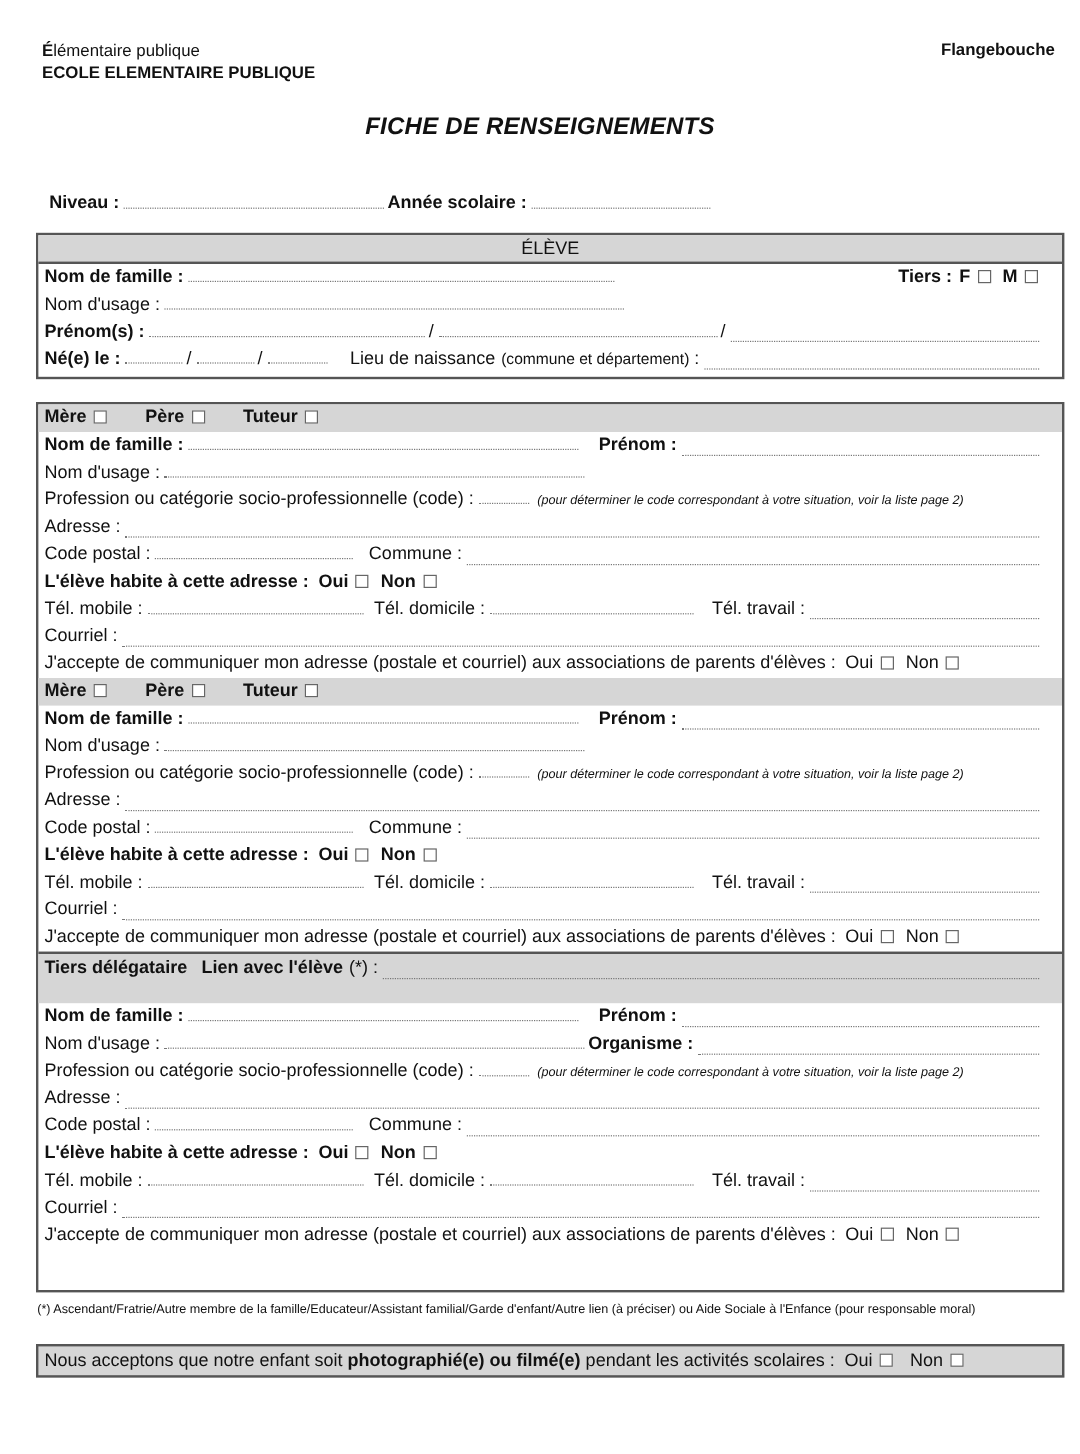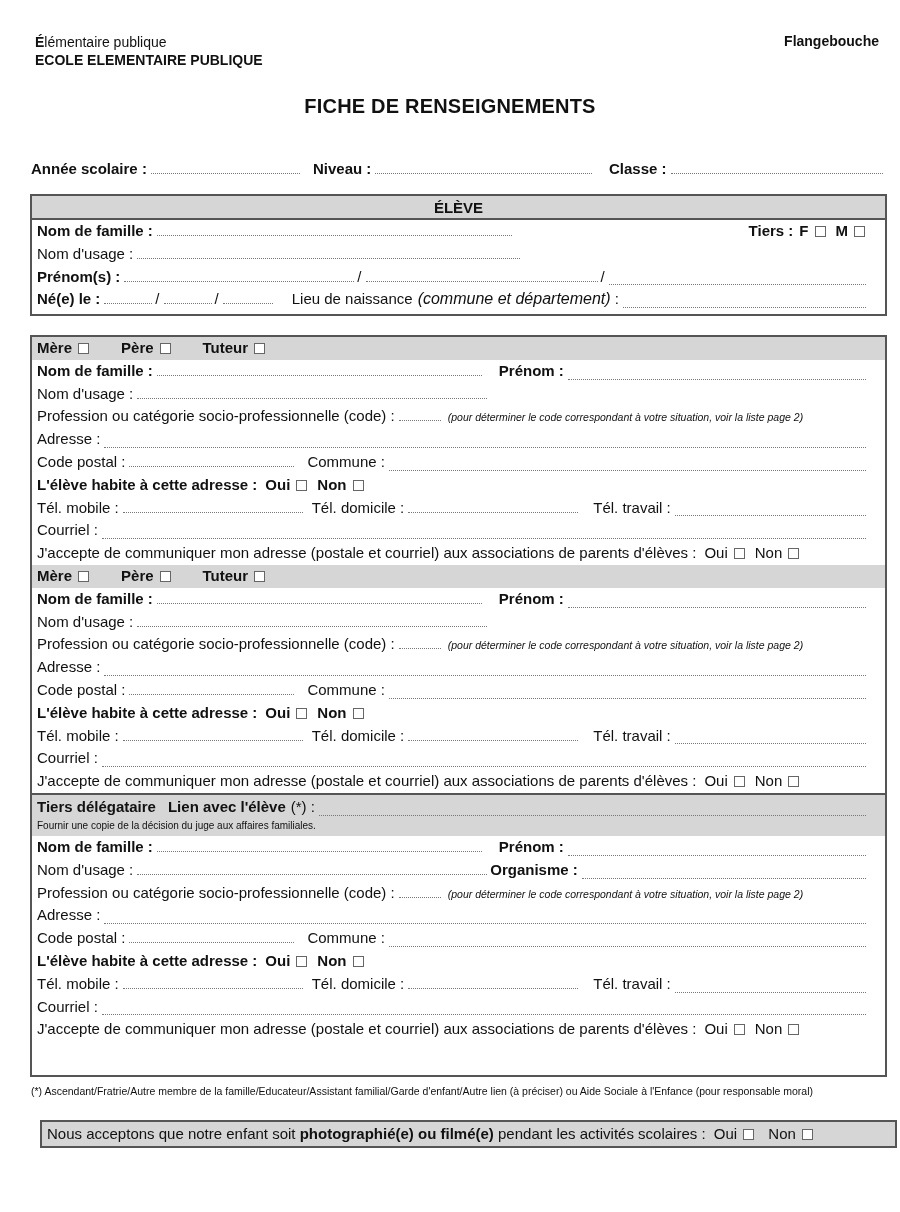--- a/index.html
+++ b/index.html
@@ -3,63 +3,59 @@
 <meta charset="utf-8">
 <style>
   * { box-sizing: border-box; margin: 0; padding: 0; }
   html, body { width: 900px; height: 1212px; background: #ffffff; }
   body { font-family: "Liberation Sans", sans-serif; color: #111; position: relative; overflow: hidden; }
 
   .hdr-left { position: absolute; left: 35px; top: 33px; font-size: 14px; line-height: 18px; font-weight: bold; }
   .hdr-left .l1 { font-weight: normal; }
   .hdr-left .l1 b { font-weight: bold; }
   .hdr-right { position: absolute; right: 21px; top: 33px; font-size: 14px; font-weight: bold; }
-  .title { position: absolute; left: 0; width: 900px; top: 95px; text-align: center; font-size: 20px; font-weight: bold; letter-spacing: 0.2px; }
+  .title { position: absolute; left: 0; width: 900px; top: 95px; text-align: center; font-size: 20px; font-weight: bold; letter-spacing: 0.2px; font-style: italic; }
 
   .meta-row { position: absolute; left: 31px; top: 160px; width: 855px; display: flex; font-size: 15px; font-weight: bold; white-space: nowrap; }
   .meta-row .item { display: flex; align-items: baseline; }
   .dots { flex: 1; border-bottom: 1.3px dotted #777; margin: 0 3px 3px 4px; height: 1px; align-self: flex-end; min-width: 10px; }
   .dfix { display: inline-block; border-bottom: 1.3px dotted #777; height: 1px; margin: 0 3px 3px 4px; vertical-align: baseline; }
 
   .box { position: absolute; left: 30px; width: 857px; border: 2px solid #555; background: #fff; }
-  .box .band { background: #d6d6d6; border-bottom: 2px solid #555; font-weight: bold; font-size: 15px; text-align: center; height: 24px; line-height: 23px; }
+  .box .band { background: #d6d6d6; border-bottom: 2px solid #555; font-weight: normal; font-size: 15px; text-align: center; height: 24px; line-height: 23px; }
   .row { display: flex; align-items: baseline; font-size: 15px; height: 22.8px; line-height: 22.8px; padding-left: 5px; padding-right: 16px; white-space: nowrap; }
   .row b { font-weight: bold; }
-  .small { font-size: 16px; font-style: italic; }
+  .small { font-size: 13px; }
   .note-i { font-size: 10.5px; font-style: italic; margin-left: 4px; }
   .cb { display: inline-block; width: 11px; height: 11px; border: 1px solid #666; background: #fff; margin: 0 4px 0 6px; position: relative; top: 1px; }
   .grey { background: #d6d6d6; }
   .sep-top { border-top: 2px solid #555; }
   .who { font-weight: bold; }
   .who span.gap { display: inline-block; width: 28px; }
 
   .footnote { position: absolute; left: 31px; top: 1085px; font-size: 10.5px; white-space: nowrap; }
-  .photo-box { position: absolute; left: 40px; top: 1120px; width: 857px; height: 28px; border: 2px solid #555; background: #d6d6d6; font-size: 15px; line-height: 24px; padding-left: 5px; white-space: nowrap; }
+  .photo-box { position: absolute; left: 30px; top: 1120px; width: 857px; height: 28px; border: 2px solid #555; background: #d6d6d6; font-size: 15px; line-height: 24px; padding-left: 5px; white-space: nowrap; }
 </style>
 </head>
 <body>
 
 <div class="hdr-left">
   <div class="l1"><b>É</b><span>lémentaire publique</span></div>
   <div>ECOLE ELEMENTAIRE PUBLIQUE</div>
 </div>
 <div class="hdr-right">Flangebouche</div>
 <div class="title">FICHE DE RENSEIGNEMENTS</div>
 
 <div class="meta-row">
-  <div class="item" style="width:272px">
-      <span>Année scolaire :</span>
-      <span class="dots"></span>
-    </div>
   <div class="item" style="width:282px; margin-left:10px">
       <span>Niveau :</span>
       <span class="dots"></span>
     </div>
-  <div class="item" style="flex:1; margin-left:14px">
-      <span>Classe :</span>
+  <div class="item" style="width:272px">
+      <span>Année scolaire :</span>
       <span class="dots"></span>
     </div>
 </div>
 
 <div class="box" style="top:194px; height:122px">
   <div class="band">ÉLÈVE</div>
   <div class="row">
     <b>Nom de famille :</b>
     <span class="dfix" style="width:355px"></span>
     <span style="flex:1"></span>
@@ -221,21 +217,20 @@
       <span class="cb"></span>
   </div>
 
   <div class="grey sep-top" style="height:43px; padding-left:5px; padding-right:16px;">
     <div style="display:flex; align-items:baseline; font-size:15px; height:24px; line-height:24px; white-space:nowrap;">
       <b>Tiers délégataire</b>
       <b style="margin-left:12px">Lien avec l'élève</b>
       <span style="margin-left:5px">(*) :</span>
       <span class="dots"></span>
     </div>
-    <div style="font-size:10px; line-height:14px;">Fournir une copie de la décision du juge aux affaires familiales.</div>
   </div>
   <div class="row">
     <b>Nom de famille :</b>
     <span class="dfix" style="width:325px"></span>
     <b style="margin-left:14px">Prénom :</b>
     <span class="dots"></span>
   </div>
   <div class="row">
     <span>Nom d'usage :</span>
     <span class="dfix" style="width:350px"></span>

